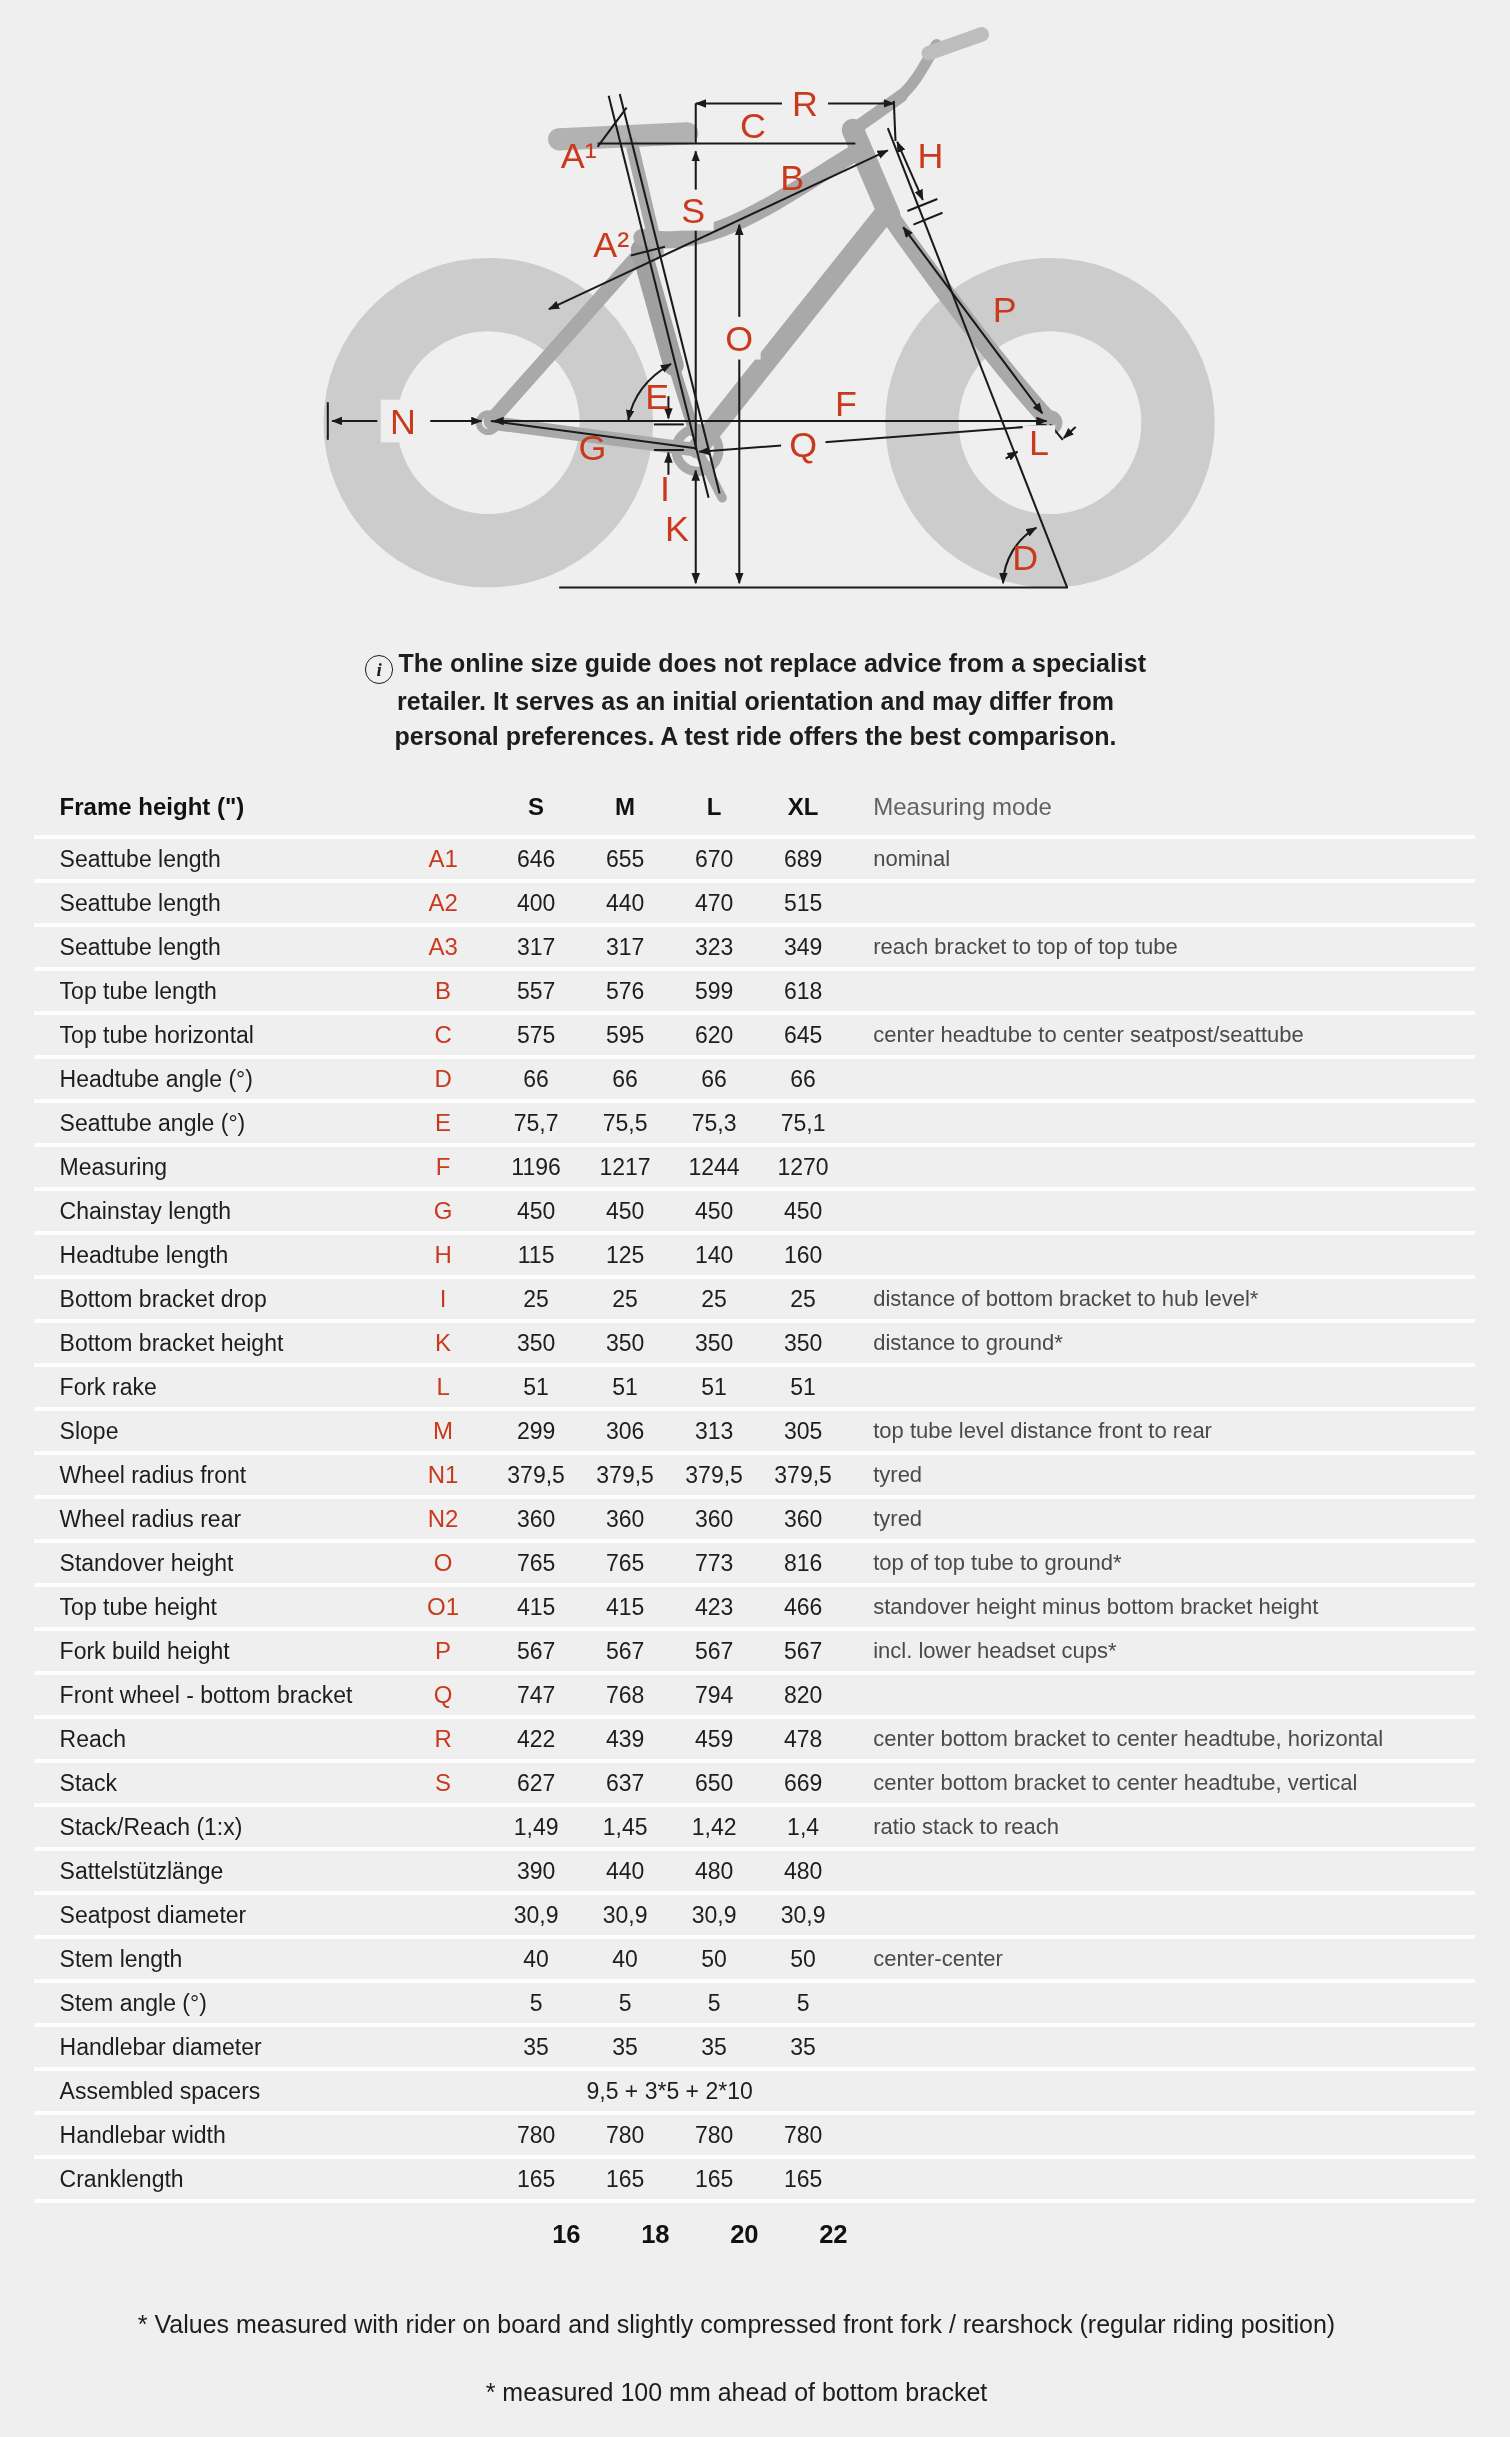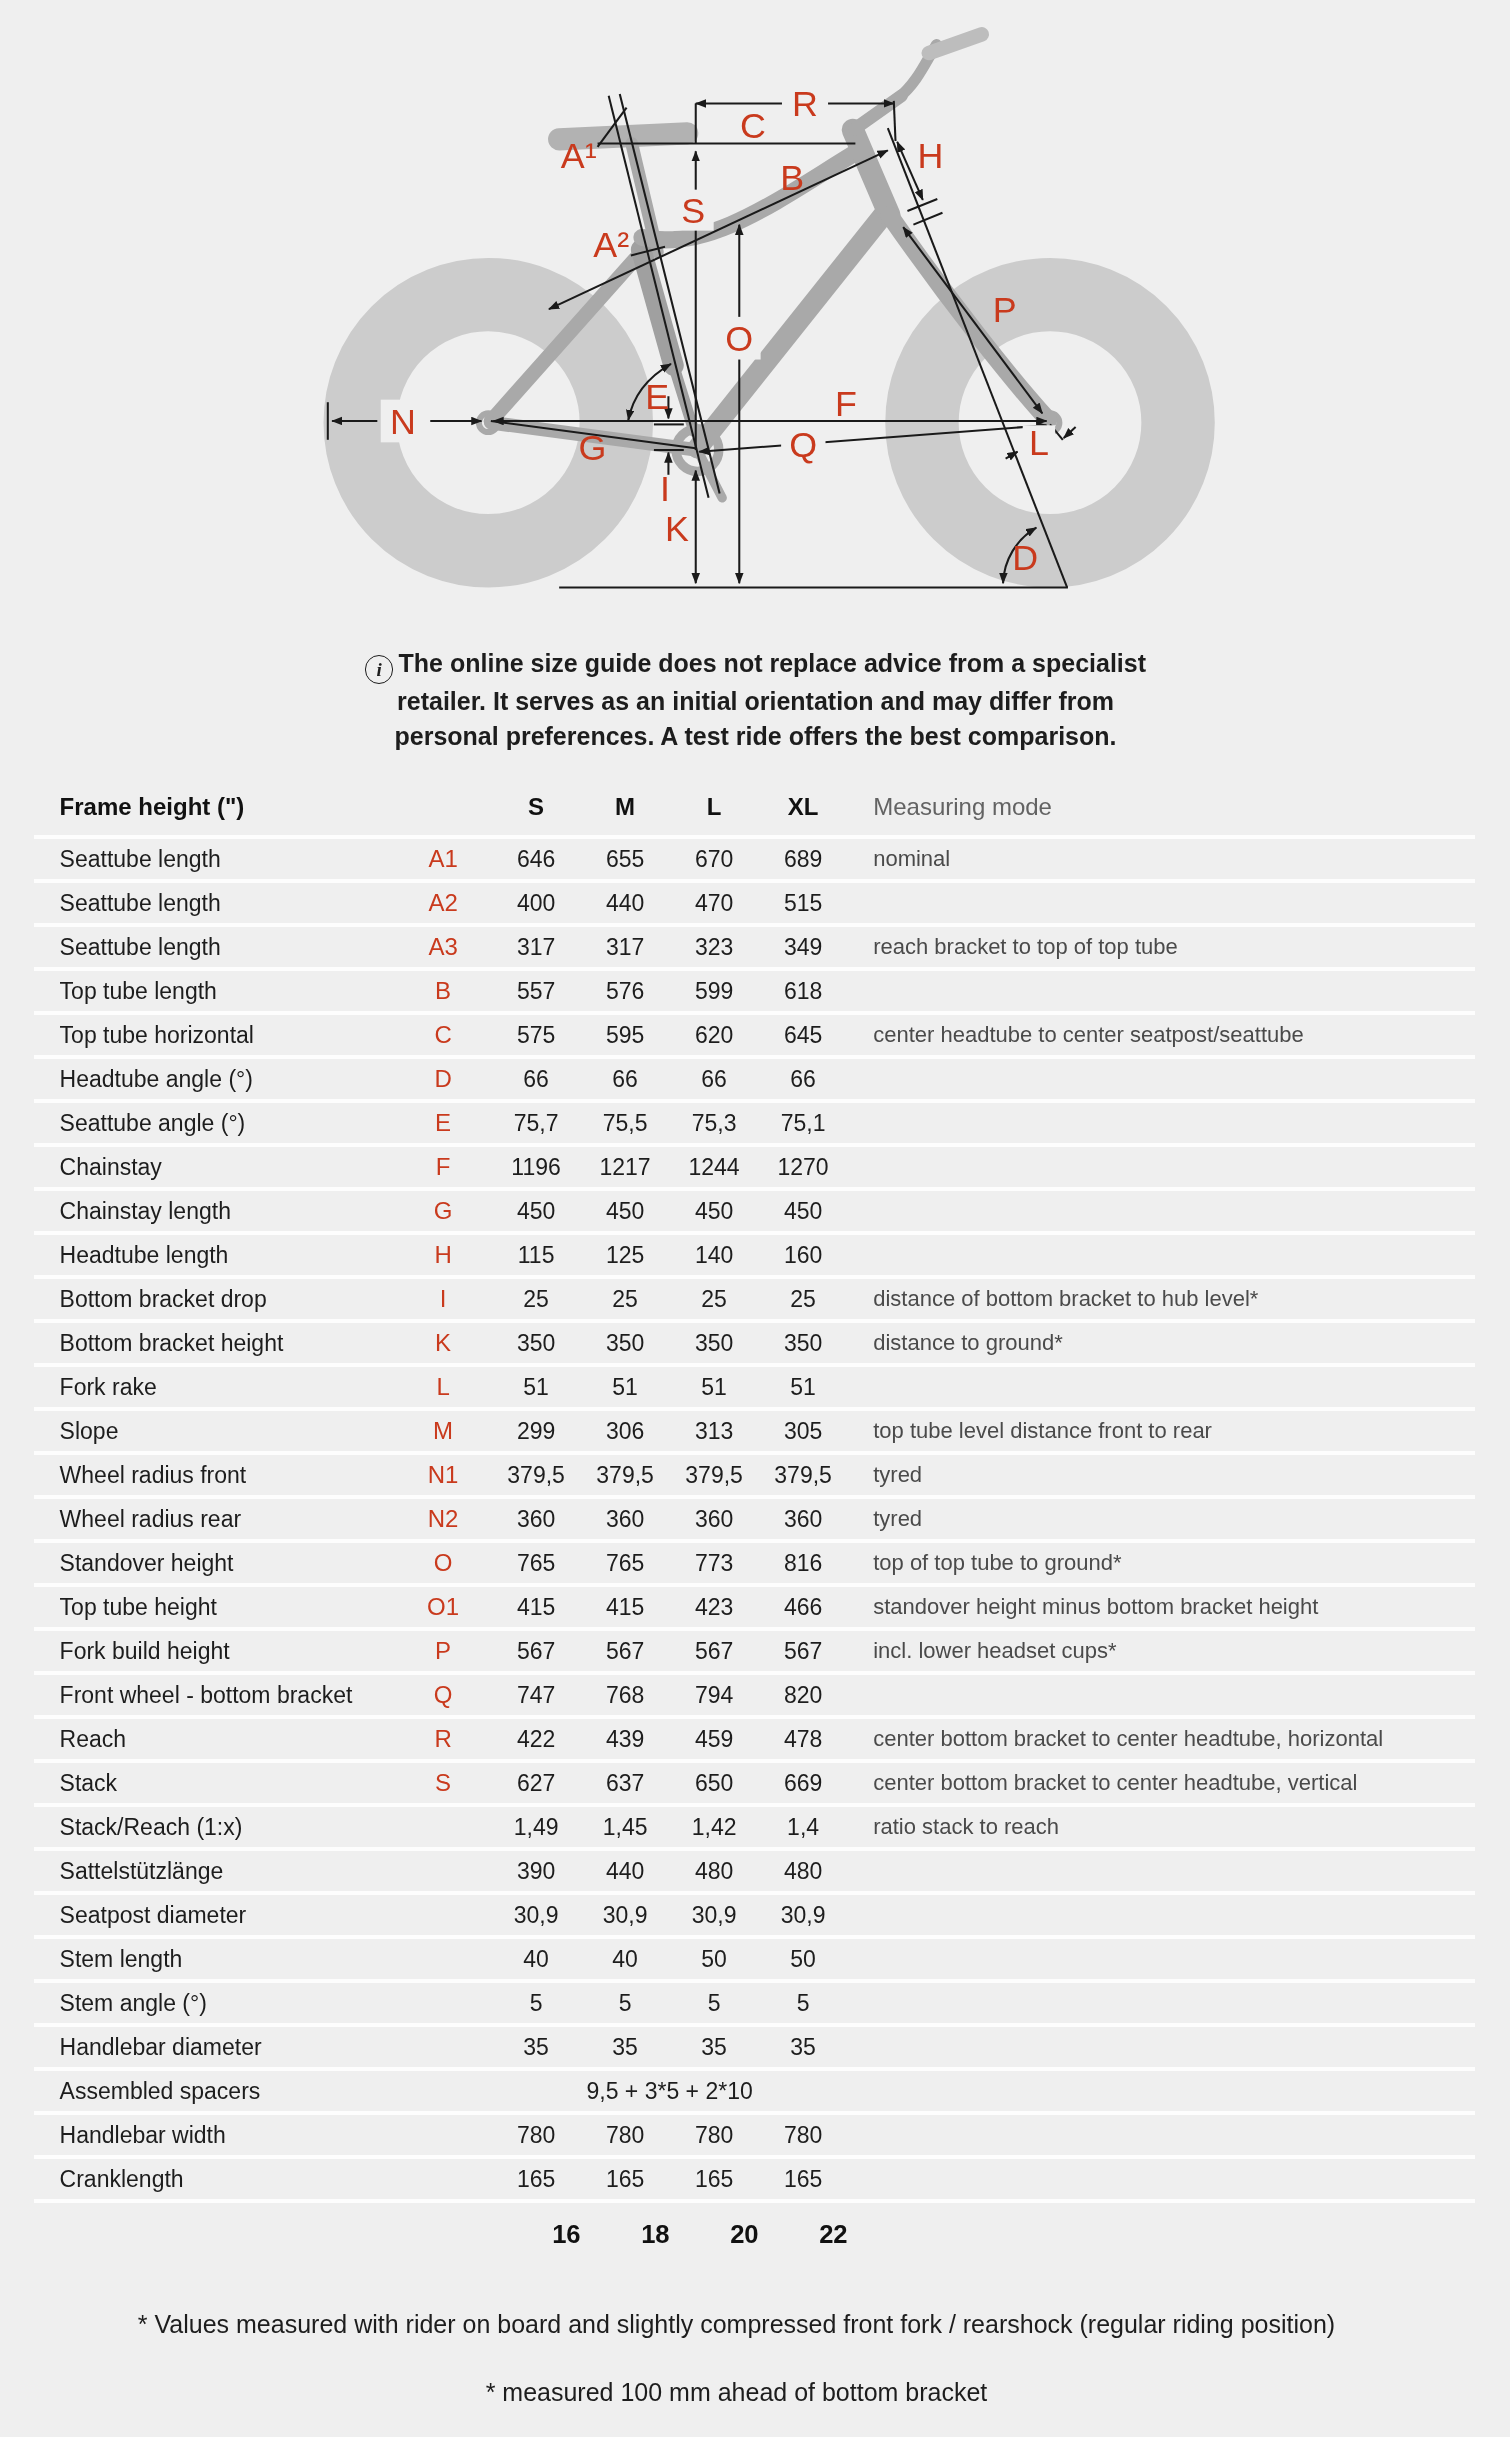--- a/index.html
+++ b/index.html
@@ -237,21 +237,21 @@
     <div class="c-label">Seattube angle (°)</div>
     <div class="c-code">E</div>
     <div class="c-v">75,7</div>
     <div class="c-v">75,5</div>
     <div class="c-v">75,3</div>
     <div class="c-v">75,1</div>
     <div class="c-measure"></div>
   </div>
 
   <div class="trow">
-    <div class="c-label">Chainstay</div>
+    <div class="c-label">Measuring</div>
     <div class="c-code">F</div>
     <div class="c-v">1196</div>
     <div class="c-v">1217</div>
     <div class="c-v">1244</div>
     <div class="c-v">1270</div>
     <div class="c-measure"></div>
   </div>
 
   <div class="trow">
     <div class="c-label">Chainstay length</div>
@@ -423,20 +423,21 @@
     <div class="c-measure"></div>
   </div>
 
   <div class="trow">
     <div class="c-label">Stem length</div>
     <div class="c-code"></div>
     <div class="c-v">40</div>
     <div class="c-v">40</div>
     <div class="c-v">50</div>
     <div class="c-v">50</div>
+    <div class="c-measure">center-center</div>
   </div>
 
   <div class="trow">
     <div class="c-label">Stem angle (°)</div>
     <div class="c-code"></div>
     <div class="c-v">5</div>
     <div class="c-v">5</div>
     <div class="c-v">5</div>
     <div class="c-v">5</div>
     <div class="c-measure"></div>

